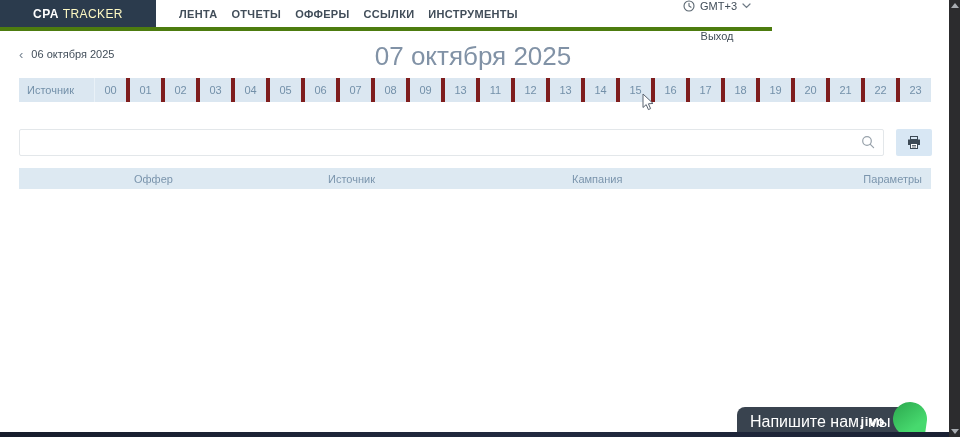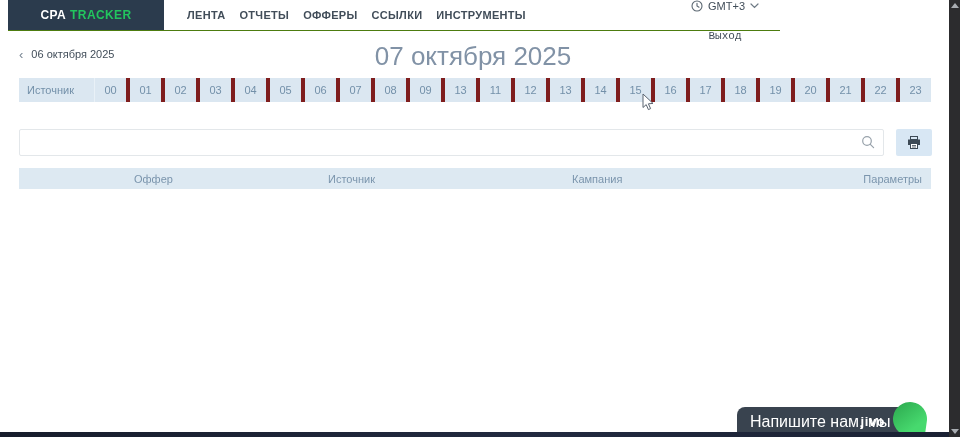--- a/index.html
+++ b/index.html
@@ -3,43 +3,43 @@
 <meta charset="utf-8">
 <style>
   * { margin:0; padding:0; box-sizing:border-box; }
   html,body { width:960px; height:437px; overflow:hidden; }
   body {
     font-family:"Liberation Sans","DejaVu Sans",sans-serif;
     background:#ffffff; position:relative; color:#414d59;
   }
   
   .navbar {
-    position:absolute; top:0; left:8px; width:772px; height:31px;
+    position:absolute; top:0; left:0; width:772px; height:31px;
     background:#ffffff; display:flex; align-items:stretch;
-    border-bottom:1px solid #4d7c0f; z-index:10;
+    border-bottom:4px solid #4d7c0f; z-index:10;
   }
   .brand {
     width:156px; background:#2b3b4d; color:#ffffff;
     display:flex; align-items:center; justify-content:center;
     font-size:12px; letter-spacing:.4px; cursor:pointer;
   }
   .brand b { font-weight:bold; color:#ffffff; margin-right:4px; }
-  .brand span.lt { color:#22c55e; font-weight:bold; }
+  .brand span.lt { color:#fef9c3; font-weight:normal; }
   .menu { display:flex; align-items:center; margin-left:16px; }
   .menu-item {
     font-size:11px; color:#414d59; padding:0 7px; letter-spacing:.3px;
     cursor:pointer; white-space:nowrap;font-weight:bold;
   }
   .nav-right {
     margin-left:auto; display:flex; align-items:center; gap:18px;
     padding-right:21px; font-size:11px; color:#414d59;flex-direction:column;
   }
   .tz { display:flex; align-items:center; gap:5px; cursor:pointer; }
   .tz svg { display:block; }
-  .logout { cursor:pointer;font-family:Liberation Mono, monospace; }
+  .logout { cursor:pointer; }
 
   
   .prev-day {
     position:absolute; top:48px; left:19px; font-size:11px; color:#414d59;
     display:flex; align-items:center; gap:8px; cursor:pointer; z-index:5;
   }
   .prev-day .chev { color:#7a8694; font-size:13px; line-height:11px; }
   .page-title {
     position:absolute; top:41px; left:0; width:946px; text-align:center;
     font-size:26px; color:#8192a6; z-index:4;

